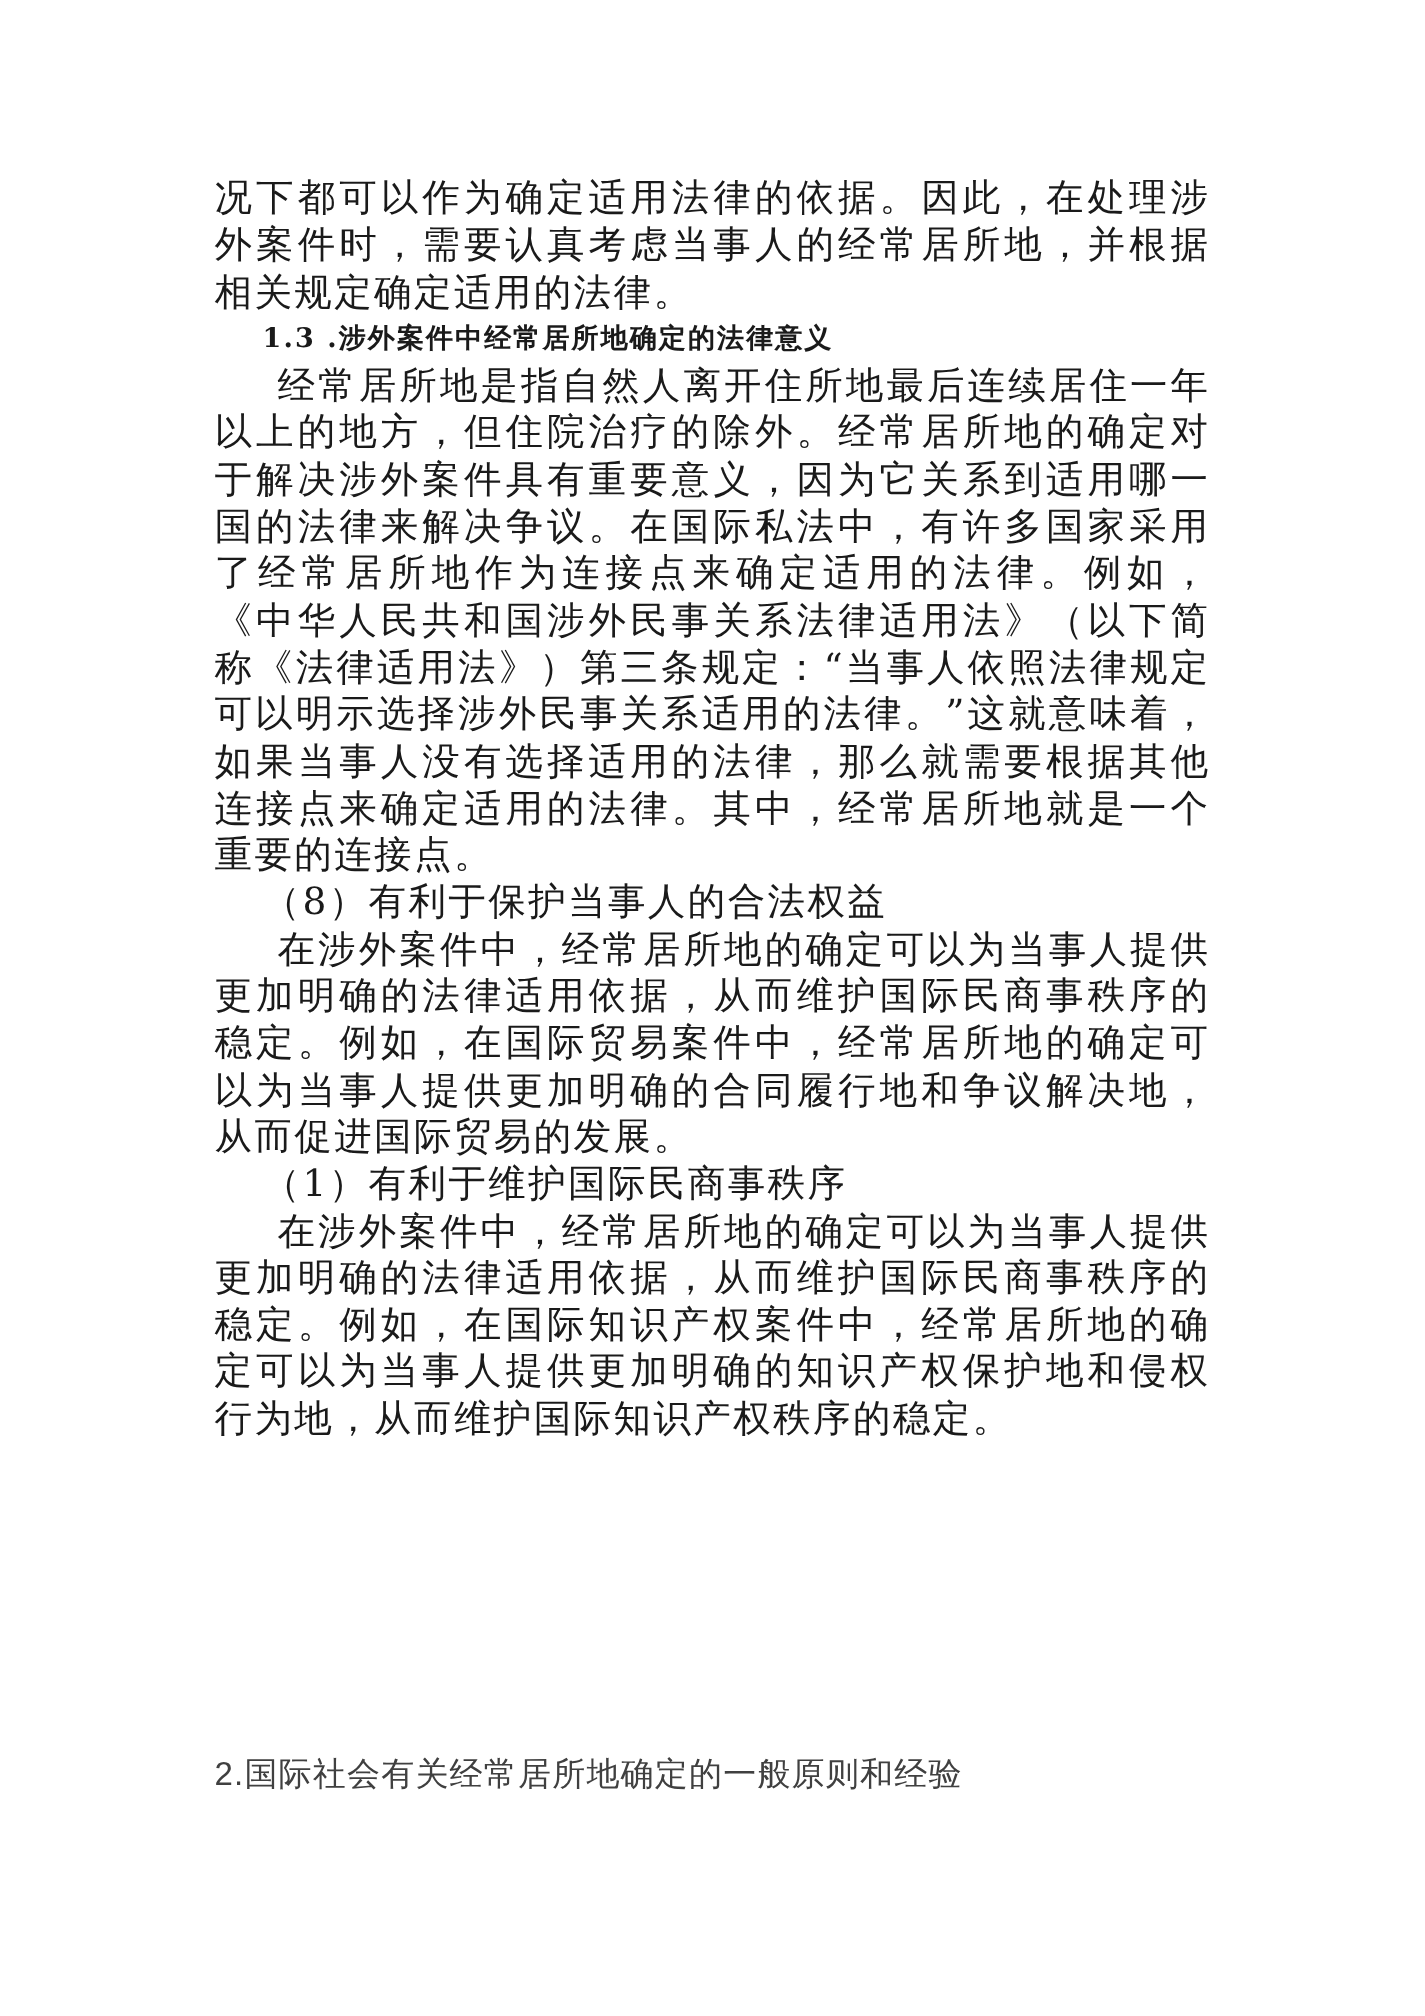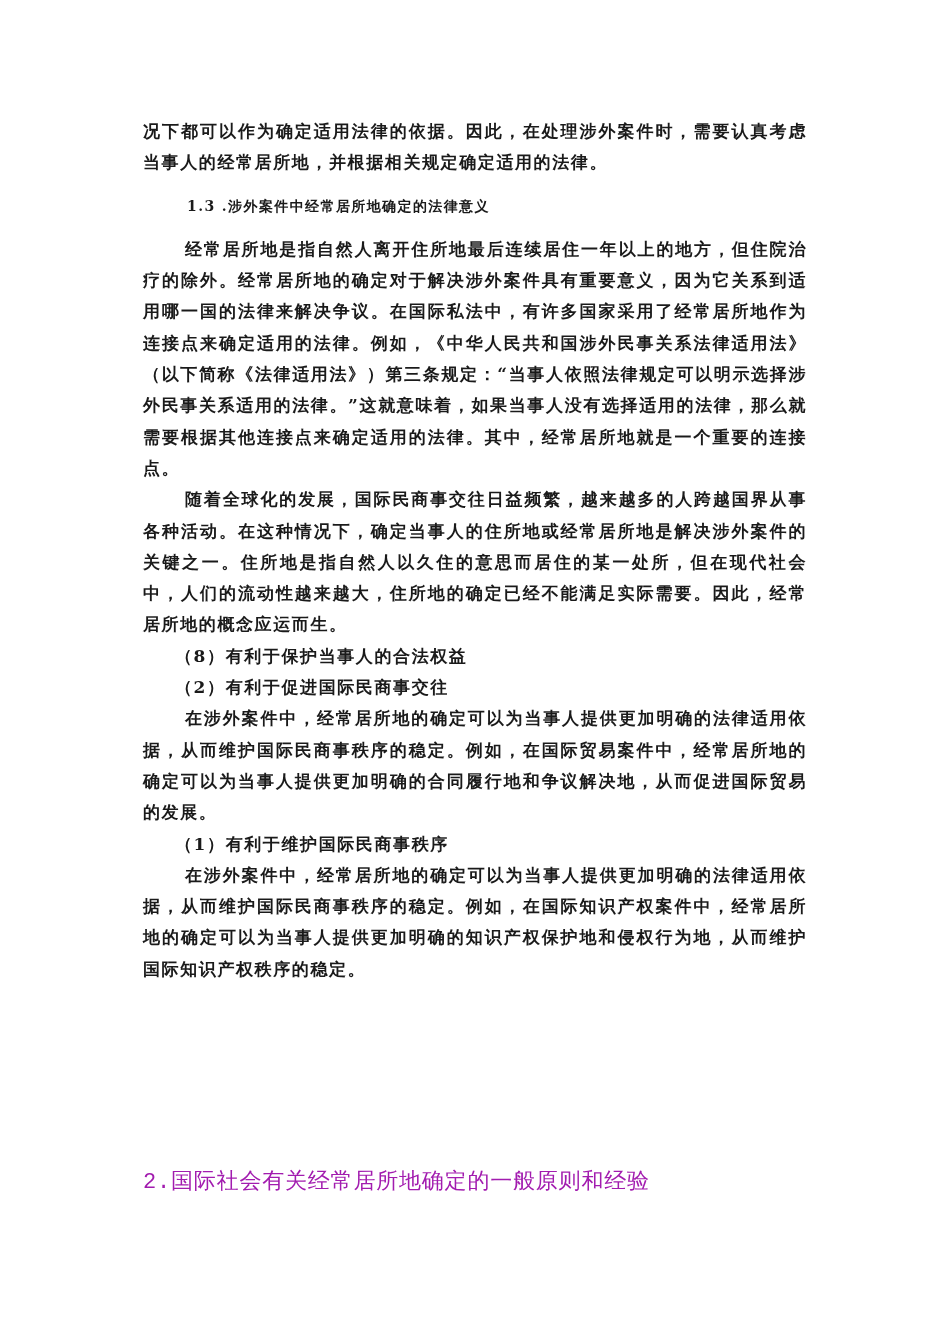--- a/index.html
+++ b/index.html
@@ -16,73 +16,70 @@
       color: #1a1a1a;
     }
     .page {
       position: absolute;
       left: 143px;
       top: 116px;
       width: 664px;
     }
     .line-block p {
       margin: 0;
-      font-size: 17px;
+      font-size: 25px;
       line-height: 31.3px;
       letter-spacing: 1.6px;
       text-align: justify;
       text-align-last: left;
-      font-weight: bold;
     }
     .indent {
       text-indent: 42px;
     }
     .section-heading {
-      margin: 12px;
-      font-size: 14px;
+      margin: 0;
+      font-size: 18px;
       line-height: 31.3px;
       font-weight: bold;
       letter-spacing: 1.4px;
       padding-left: 32px;
     }
     .list-item {
       margin: 0;
       font-size: 19.6px;
       line-height: 31.3px;
       letter-spacing: 1.6px;
       padding-left: 32px;
     }
     .chapter-heading {
       position: absolute;
       left: 143px;
       top: 1168px;
       margin: 0;
-      font-family: Liberation Mono, monospace;
+      font-family: Liberation Sans, sans-serif;
       font-size: 22px;
       line-height: 30px;
       font-weight: normal;
       letter-spacing: 0.8px;
-      color: #a21caf;
+      color: #404040;
     }
   </style>
 </head>
 <body>
 
 <div class="page">
   <div class="line-block">
     <p>况下都可以作为确定适用法律的依据。因此，在处理涉外案件时，需要认真考虑当事人的经常居所地，并根据相关规定确定适用的法律。</p>
 
     <h3 class="section-heading">1.3 .涉外案件中经常居所地确定的法律意义</h3>
 
     <p class="indent">经常居所地是指自然人离开住所地最后连续居住一年以上的地方，但住院治疗的除外。经常居所地的确定对于解决涉外案件具有重要意义，因为它关系到适用哪一国的法律来解决争议。在国际私法中，有许多国家采用了经常居所地作为连接点来确定适用的法律。例如，《中华人民共和国涉外民事关系法律适用法》（以下简称《法律适用法》）第三条规定：“当事人依照法律规定可以明示选择涉外民事关系适用的法律。”这就意味着，如果当事人没有选择适用的法律，那么就需要根据其他连接点来确定适用的法律。其中，经常居所地就是一个重要的连接点。</p>
-    <p class="indent">随着全球化的发展，国际民商事交往日益频繁，越来越多的人跨越国界从事各种活动。在这种情况下，确定当事人的住所地或经常居所地是解决涉外案件的关键之一。住所地是指自然人以久住的意思而居住的某一处所，但在现代社会中，人们的流动性越来越大，住所地的确定已经不能满足实际需要。因此，经常居所地的概念应运而生。</p>
 
     <p class="list-item">（8）有利于保护当事人的合法权益</p>
 
-    <p class="list-item">（2）有利于促进国际民商事交往</p>
     <p class="indent">在涉外案件中，经常居所地的确定可以为当事人提供更加明确的法律适用依据，从而维护国际民商事秩序的稳定。例如，在国际贸易案件中，经常居所地的确定可以为当事人提供更加明确的合同履行地和争议解决地，从而促进国际贸易的发展。</p>
 
     <p class="list-item">（1）有利于维护国际民商事秩序</p>
     <p class="indent">在涉外案件中，经常居所地的确定可以为当事人提供更加明确的法律适用依据，从而维护国际民商事秩序的稳定。例如，在国际知识产权案件中，经常居所地的确定可以为当事人提供更加明确的知识产权保护地和侵权行为地，从而维护国际知识产权秩序的稳定。</p>
   </div>
 </div>
 
 <h2 class="chapter-heading">2.国际社会有关经常居所地确定的一般原则和经验</h2>
 
 </body></html>

